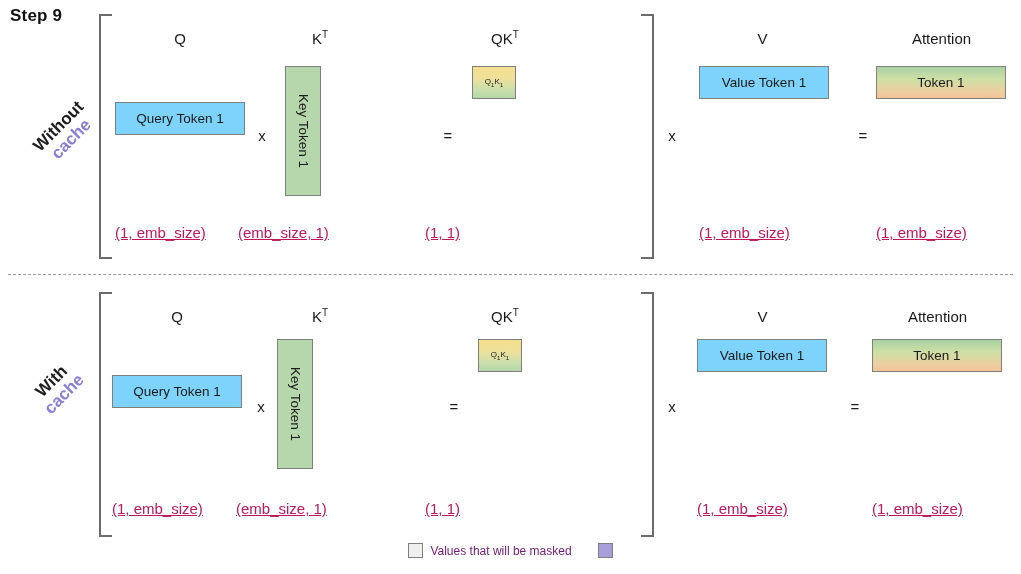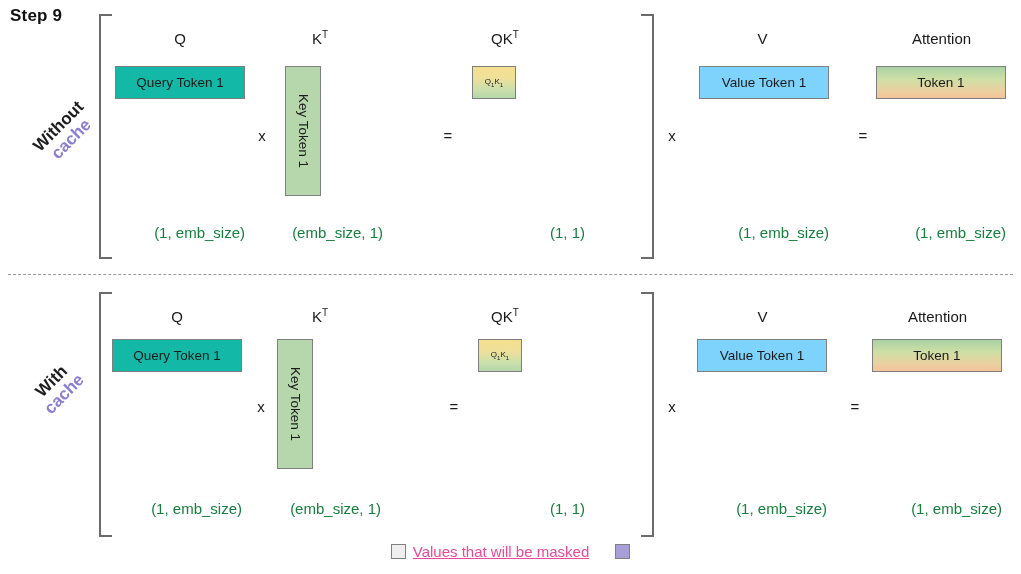--- a/index.html
+++ b/index.html
@@ -60,23 +60,24 @@
   }
   .mat-caption sup {
     font-size: 10px;
     vertical-align: super;
     line-height: 0;
   }
 
   
   .dim-caption {
     font-size: 15px;
-    color: #15803d;
-    text-align: right;
-    white-space: nowrap;
+    color: #be185d;
+    text-align: left;
+    white-space: nowrap;
+    text-decoration: underline;
   }
 
   
   .op {
     font-size: 15px;
     color: #1a1a1a;
     text-align: center;
     white-space: nowrap;
   }
 
@@ -84,21 +85,21 @@
   .box {
     border: 1.4px solid #7f7f7f;
     box-sizing: border-box;
     display: flex;
     align-items: center;
     justify-content: center;
     font-size: 13.5px;
     color: #1a1a1a;
     white-space: nowrap;
   }
-  .box.query      { background: #14b8a6; }
+  .box.query      { background: #7dd3fc; margin-top: 36px; }
   .box.key        { background: #b6d7ac; }
   .box.value      { background: #7dd3fc; }
   .box.qk         { background: linear-gradient(to bottom, #f4df8e 0%, #f0e09a 35%, #c9dfac 75%, #b4d6a8 100%); }
   .box.attention  { background: linear-gradient(to bottom, #a9d2a3 0%, #cfdfa5 40%, #edcfa0 80%, #f2c398 100%); }
 
   .box.vertical-text {
     writing-mode: vertical-rl;
     text-orientation: mixed;
   }
   .box.tiny { font-size: 8px; }
@@ -128,24 +129,23 @@
     align-items: center;
     gap: 7px;
   }
   .legend-swatch {
     width: 15px;
     height: 15px;
     border: 1.3px solid #7f7f7f;
     box-sizing: border-box;
   }
   .legend-text {
-    font-size: 15px;
-    color: #ec4899;
-    white-space: nowrap;
-    text-decoration: underline;
+    font-size: 12px;
+    color: #701a75;
+    white-space: nowrap;
   }
 </style>
 </head>
 <body>
 
 <div class="abs" id="step-title">Step 9</div>
 
 <div class="abs row-label" style="left:-5px; top:115px;">
   <span class="lbl-main">Without</span>
   <span class="lbl-accent">cache</span>

